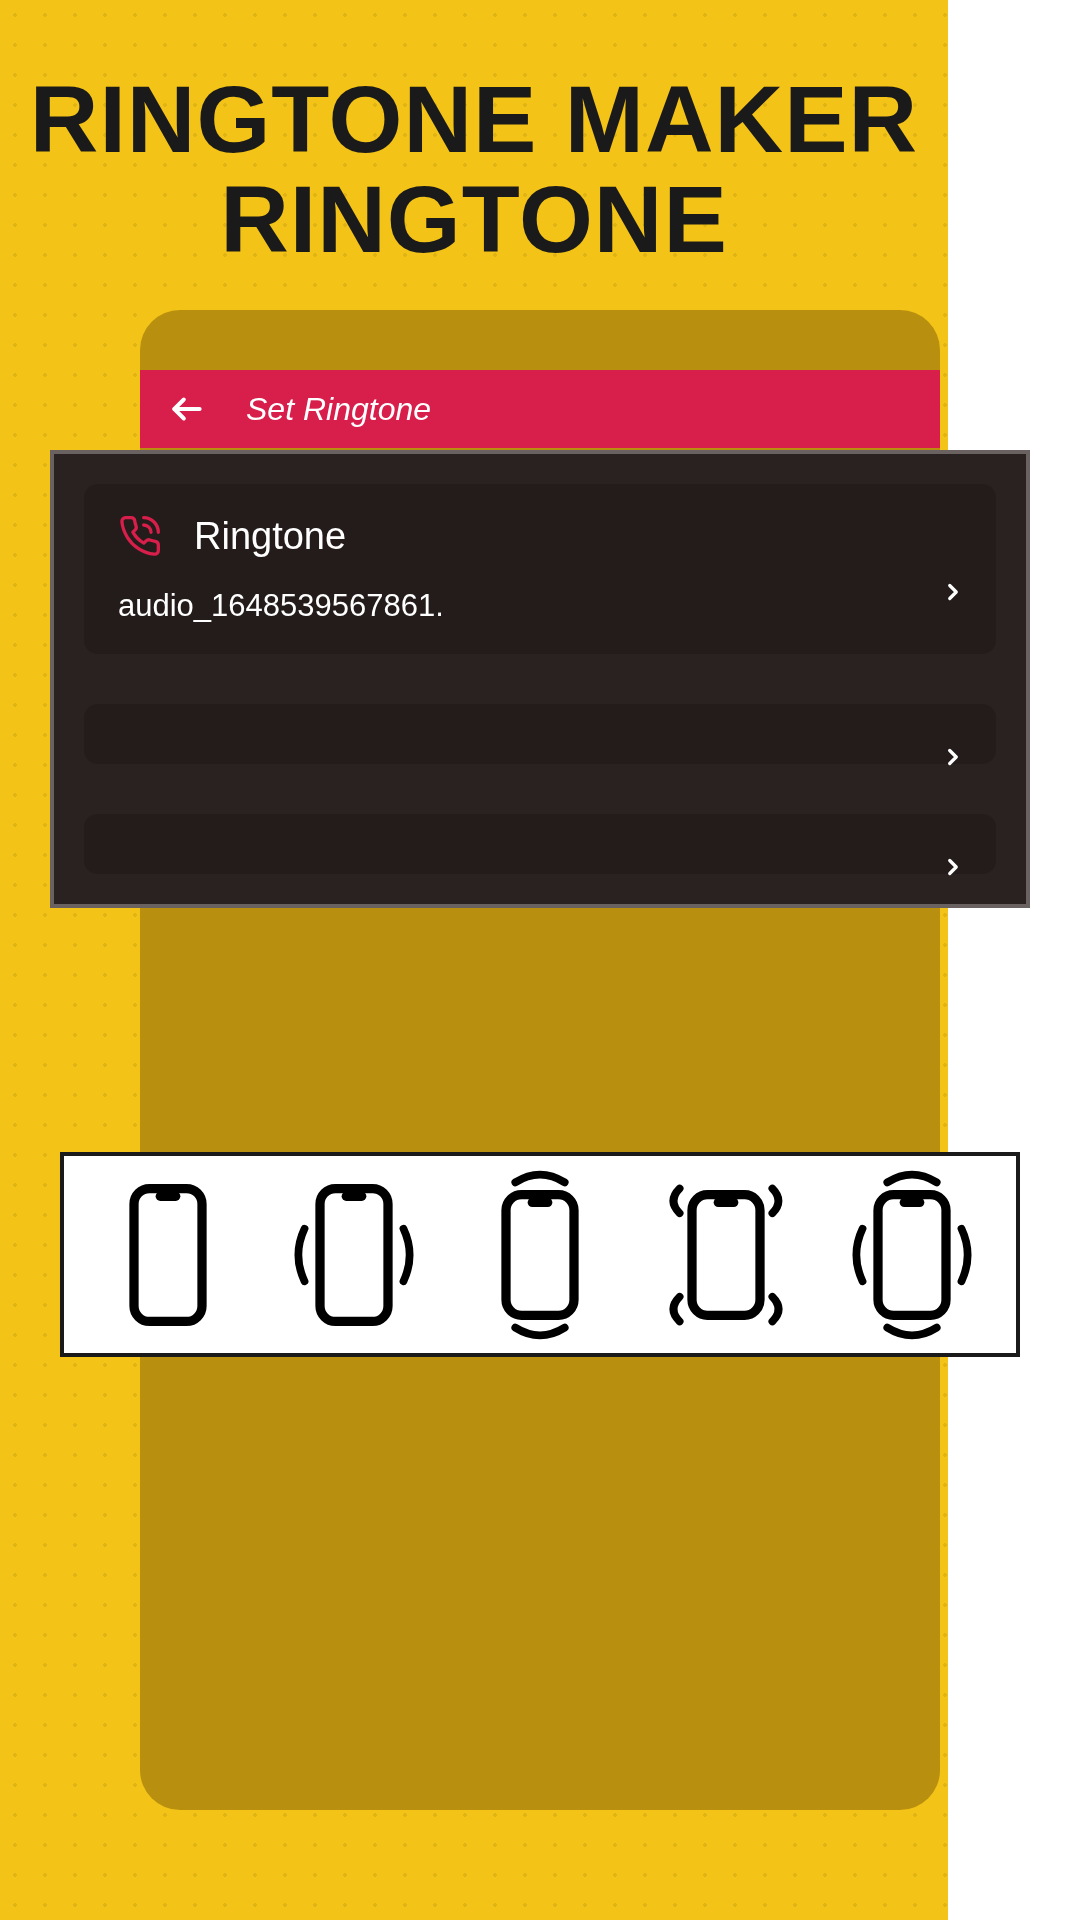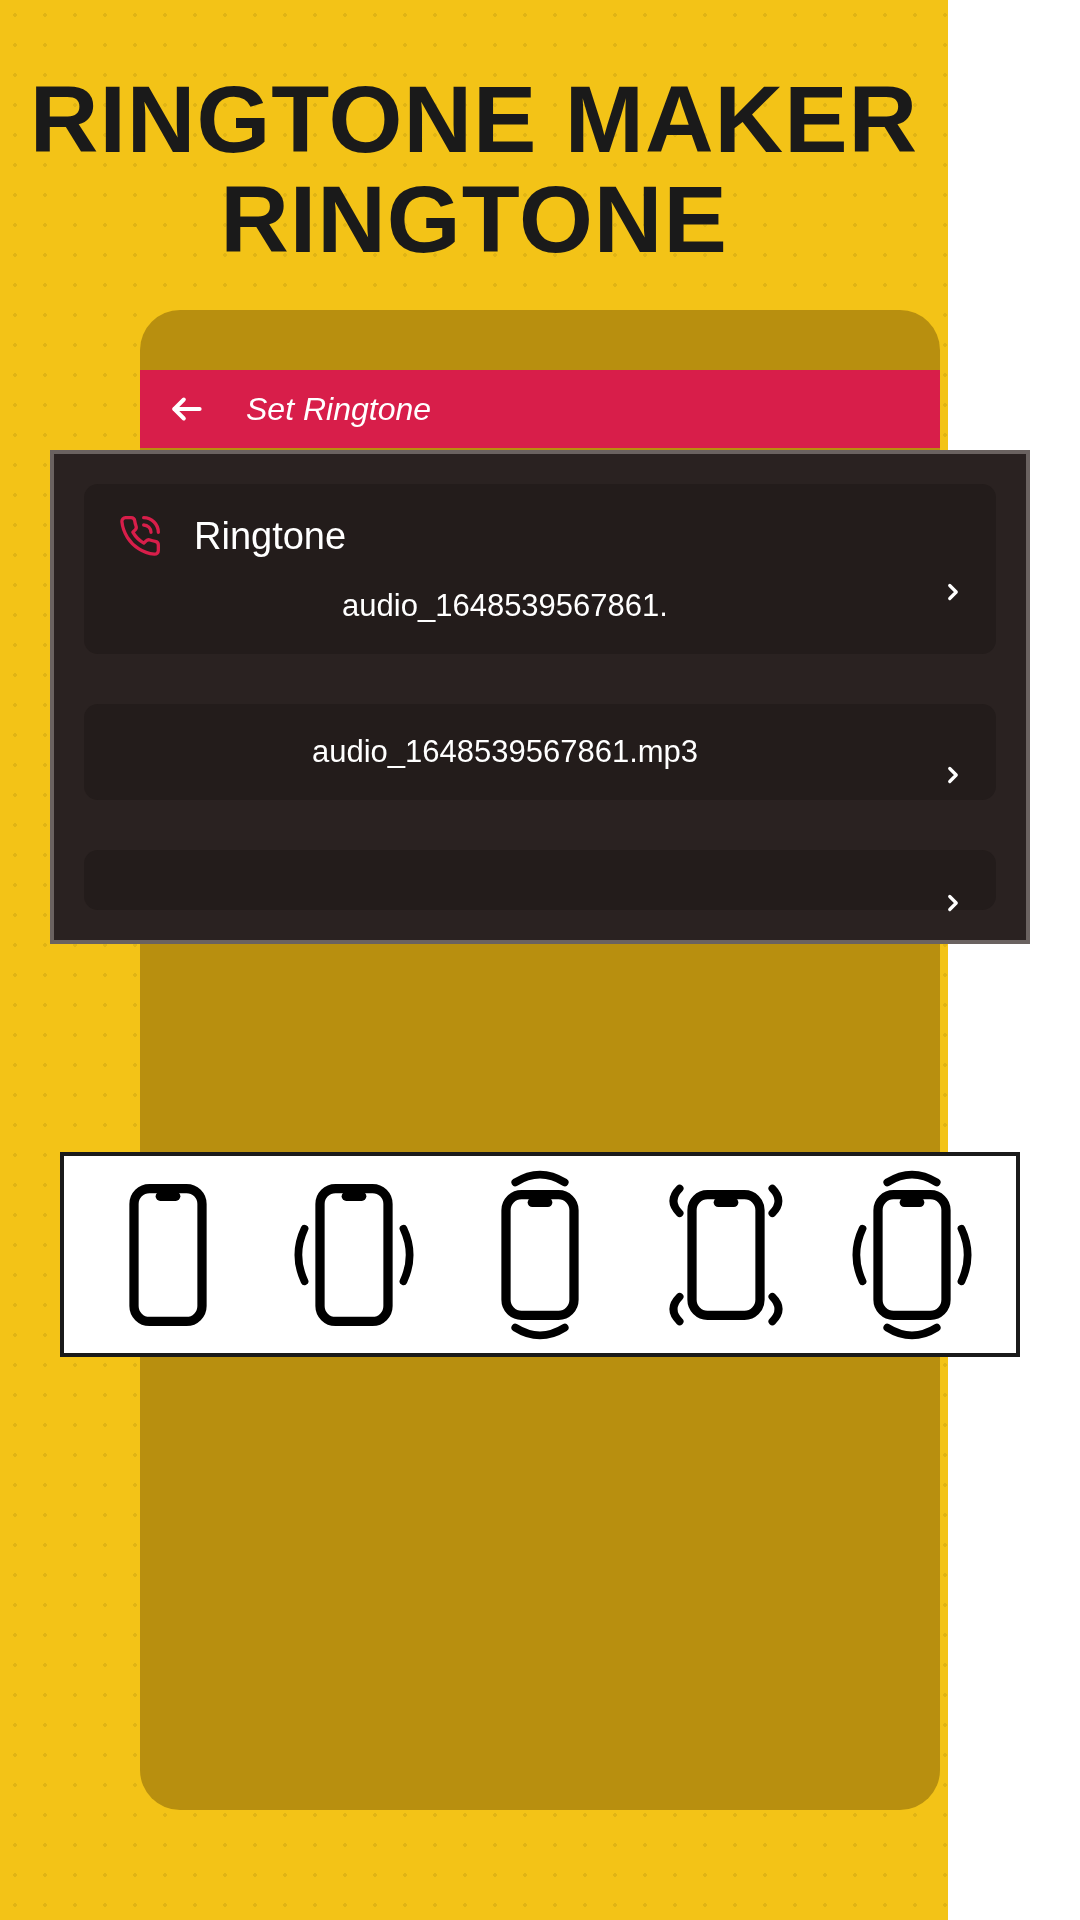--- a/index.html
+++ b/index.html
@@ -81,21 +81,20 @@
   .card-head .icon svg { width: 44px; height: 44px; }
   .card-head .label { color: #fff; font-size: 38px; font-weight: 400; }
   .card-value {
     color: #fff;
     font-size: 31px;
     font-weight: 300;
     white-space: nowrap;
     overflow: hidden;
     text-overflow: clip;
     padding-right: 70px;
-    text-align: center;
   }
   .chevron {
     position: absolute;
     right: 30px;
     top: 50%;
     transform: translateY(10px);
   }
   .chevron svg { width: 26px; height: 26px; }
   
   .phones-strip {
@@ -157,21 +156,20 @@
       </div>
       <div class="card-value">audio_1648539567861.</div>
       <span class="chevron">
         <svg viewBox="0 0 24 24" fill="none" stroke="#fff" stroke-width="3" stroke-linecap="round" stroke-linejoin="round">
             <polyline points="9 18 15 12 9 6"></polyline>
           </svg>
       </span>
     </div>
 
     <div class="setting-card">
-      <div class="card-value">audio_1648539567861.mp3</div>
       <span class="chevron">
         <svg viewBox="0 0 24 24" fill="none" stroke="#fff" stroke-width="3" stroke-linecap="round" stroke-linejoin="round">
             <polyline points="9 18 15 12 9 6"></polyline>
           </svg>
       </span>
     </div>
 
     <div class="setting-card">
       <span class="chevron">
         <svg viewBox="0 0 24 24" fill="none" stroke="#fff" stroke-width="3" stroke-linecap="round" stroke-linejoin="round">

